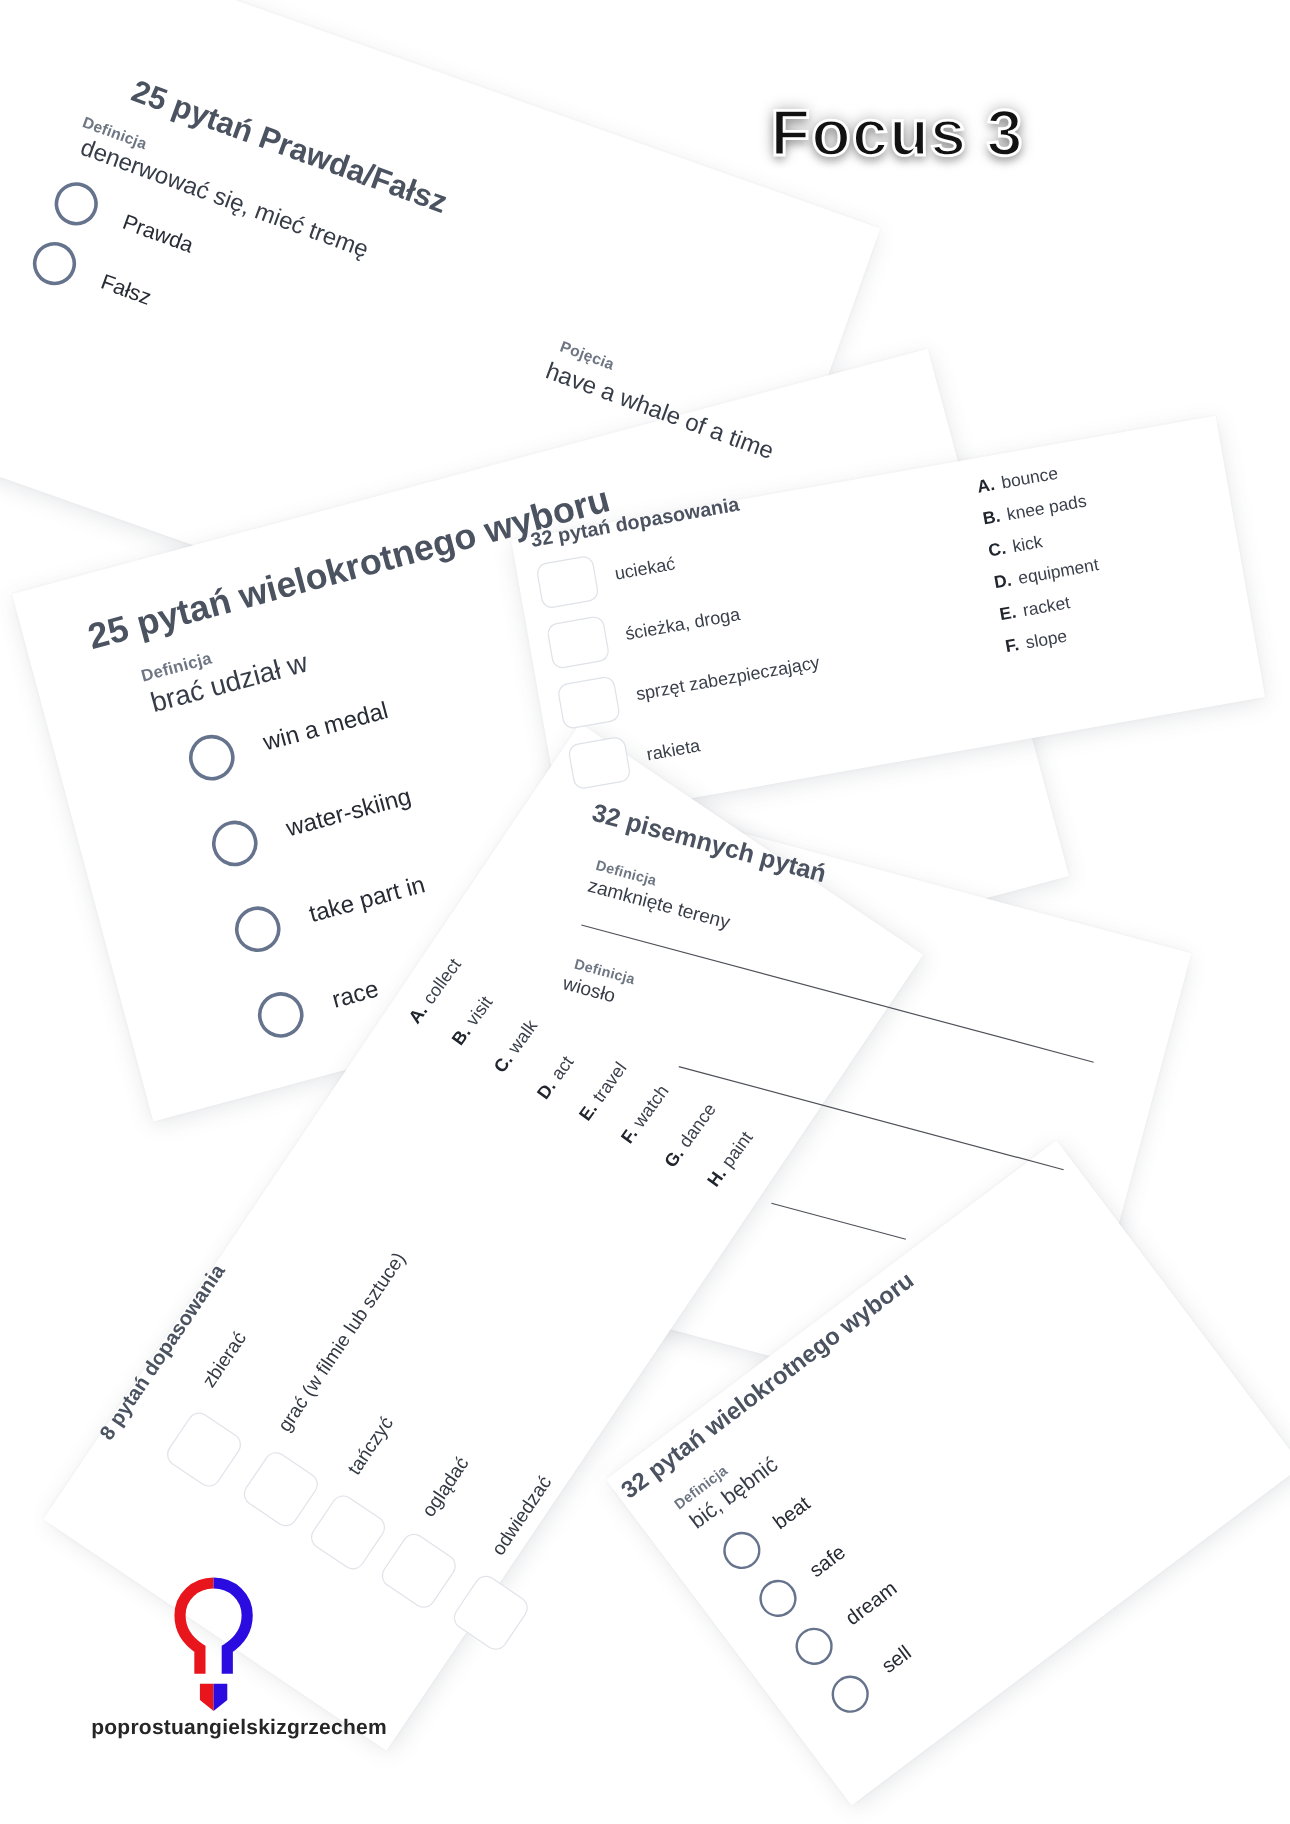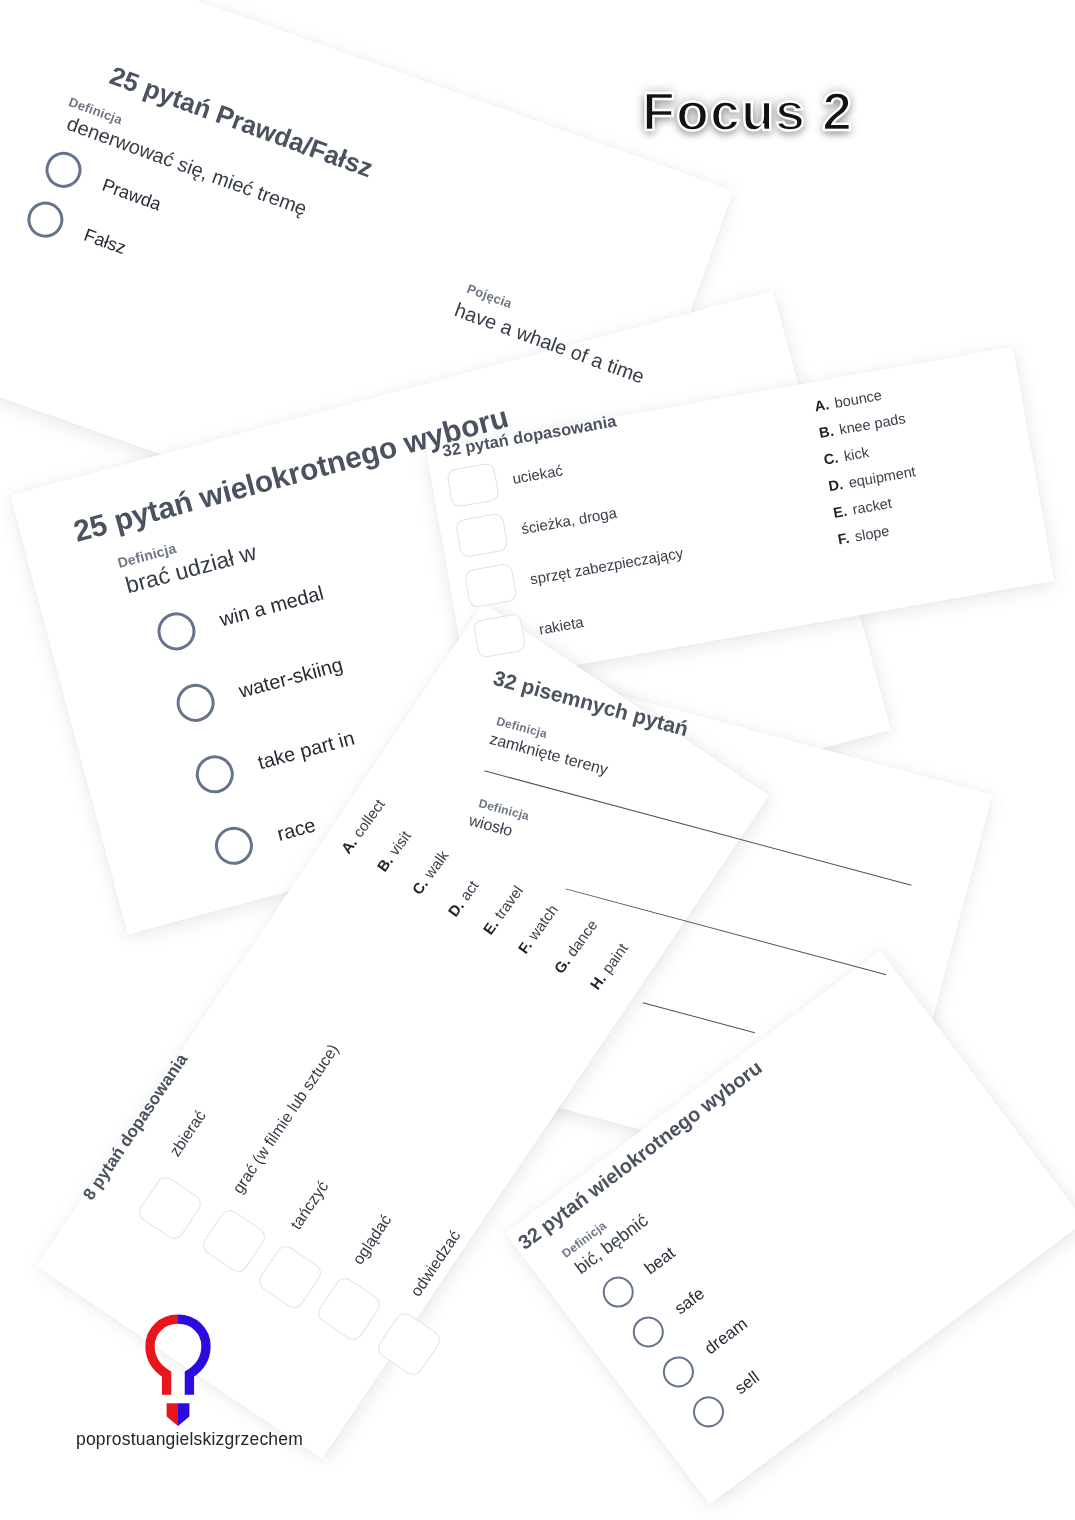--- a/index.html
+++ b/index.html
@@ -91,34 +91,34 @@
   .card6 .q-header{font-size:20px;}
   .card6 .def-label{margin:15px 0 0 28px;font-size:12px;}
   .card6 .def-text{font-size:18px;margin:3px 0 0 30px;}
   .card6 .opts{margin:16px 0 0 34px;display:flex;flex-direction:column;gap:19px;}
   .card6 .opt-row{gap:20px;}
   .card6 .radio{width:27px;height:27px;border:2.5px solid #66738c;}
   .card6 .opt-label{font-size:17px;}
 
   
   .logo-bulb{position:absolute;left:141px;top:1314px;width:74px;height:114px;z-index:20;}
-  .logo-text{position:absolute;left:76px;top:1429px;z-index:20;font-size:17.5px;font-weight:400;
+  .logo-text{position:absolute;left:76px;top:1429px;z-index:20;font-size:17.5px;font-weight:700;
              color:#262626;letter-spacing:.2px;white-space:nowrap;text-align:center;}
 </style>
 </head>
 <body>
 
 <div class="sheet s1"></div>
 <div class="sheet s2"></div>
 <div class="sheet s3"></div>
 <div class="sheet s4"></div>
 <div class="sheet s5"></div>
 <div class="sheet s6"></div>
 
-<div class="focus-title">Focus 2</div>
+<div class="focus-title">Focus 3</div>
 
 <div class="block card1">
   <div class="q-header">25 pytań Prawda/Fałsz</div>
   <div class="def-label">Definicja</div>
   <div class="def-text">denerwować się, mieć tremę</div>
   <div class="opts">
     <div class="opt-row">
       <div class="radio"></div>
       <div class="opt-label">Prawda</div>
     </div>

